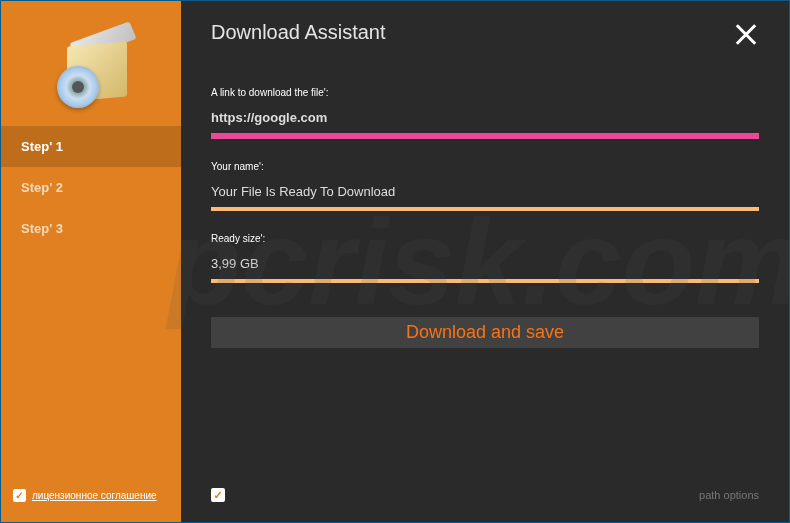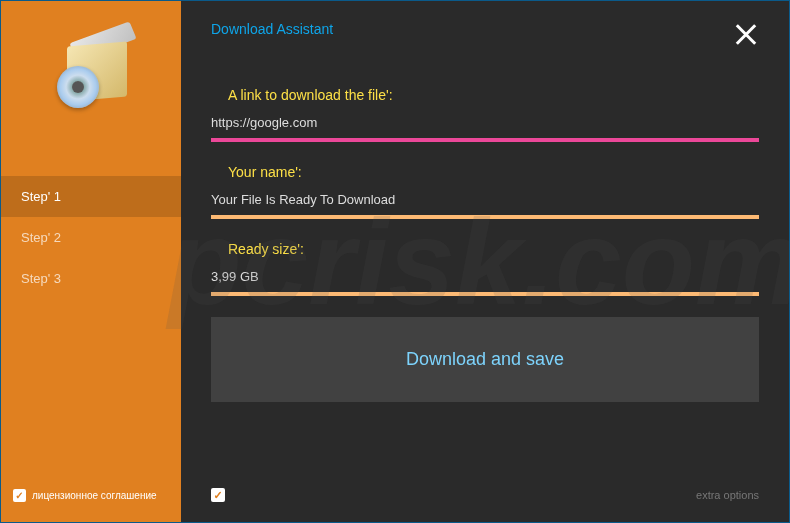--- a/index.html
+++ b/index.html
@@ -68,23 +68,23 @@
       content: '';
       position: absolute;
       width: 12px;
       height: 12px;
       background: #555;
       border-radius: 50%;
       top: 15px;
       left: 15px;
     }
     .steps {
-      margin-top: 50px;
-      display: flex;
-      flex-direction: column;
+      display: flex;
+      flex-direction: column;
+      font-weight: bold;
     }
     .step-item {
       padding: 13px 20px;
       color: #fff;
       font-size: 13px;
       cursor: pointer;
     }
     .step-item.active {
       background: rgba(0,0,0,0.15);
     }
@@ -107,38 +107,39 @@
       border-radius: 2px;
       display: flex;
       align-items: center;
       justify-content: center;
       color: #e08020;
       font-size: 10px;
       font-weight: bold;
     }
     .license-text {
       color: #fff;
+      text-decoration: underline;
     }
     .main {
       flex: 1;
       background: #2a2a2a;
       padding: 20px 30px 0 30px;
       display: flex;
       flex-direction: column;
       position: relative;
     }
     .header {
       display: flex;
       justify-content: space-between;
       align-items: flex-start;
       margin-bottom: 40px;
     }
     .title {
-      color: #0ea5e9;
-      font-size: 14px;
+      color: #e5e5e5;
+      font-size: 20px;
       font-weight: normal;
     }
     .close-icon {
       width: 26px;
       height: 26px;
       cursor: pointer;
       position: relative;
     }
     .close-icon::before,
     .close-icon::after {
@@ -160,44 +161,44 @@
       display: flex;
       flex-direction: column;
       gap: 22px;
     }
     .field {
       display: flex;
       flex-direction: column;
       gap: 10px;
     }
     .field-label {
-      color: #fde047;
-      font-size: 14px;
-      margin-left: 17px;
+      color: #ffffff;
+      font-size: 10px;
     }
     .field-input {
       background: transparent;
       border: none;
       border-bottom: 4px solid #fdba74;
       color: #ddd;
       font-size: 13px;
       padding: 2px 0 8px;
       outline: none;
       font-family: inherit;
     }
     .field:first-child .field-input {
-      border-bottom: 4px solid #ec4899;
+      border-bottom: 6px solid #ec4899;
+      font-weight: bold;
     }
     .download-btn {
-      margin-top: 21px;
+      margin-top: 34px;
       background: rgba(120,120,120,0.3);
       border: none;
-      color: #7dd3fc;
+      color: #f97316;
       font-size: 18px;
-      padding: 32px 0;
+      padding: 5px 0;
       cursor: pointer;
       font-family: inherit;
     }
     .footer {
       position: absolute;
       bottom: 20px;
       left: 30px;
       right: 30px;
       display: flex;
       justify-content: space-between;
@@ -279,16 +280,16 @@
       <div class="field">
         <span class="field-label">Ready size':</span>
         <input class="field-input" type="text" value="3,99 GB" style="">
       </div>
     </div>
     <button class="download-btn">Download and save</button>
     <div class="footer">
       <div class="open-path">
         <div class="open-path-checkbox">✓</div>
       </div>
-      <span class="extra-options">extra options</span>
+      <span class="extra-options">path options</span>
     </div>
   </div>
 </div>
 
 </body></html>

